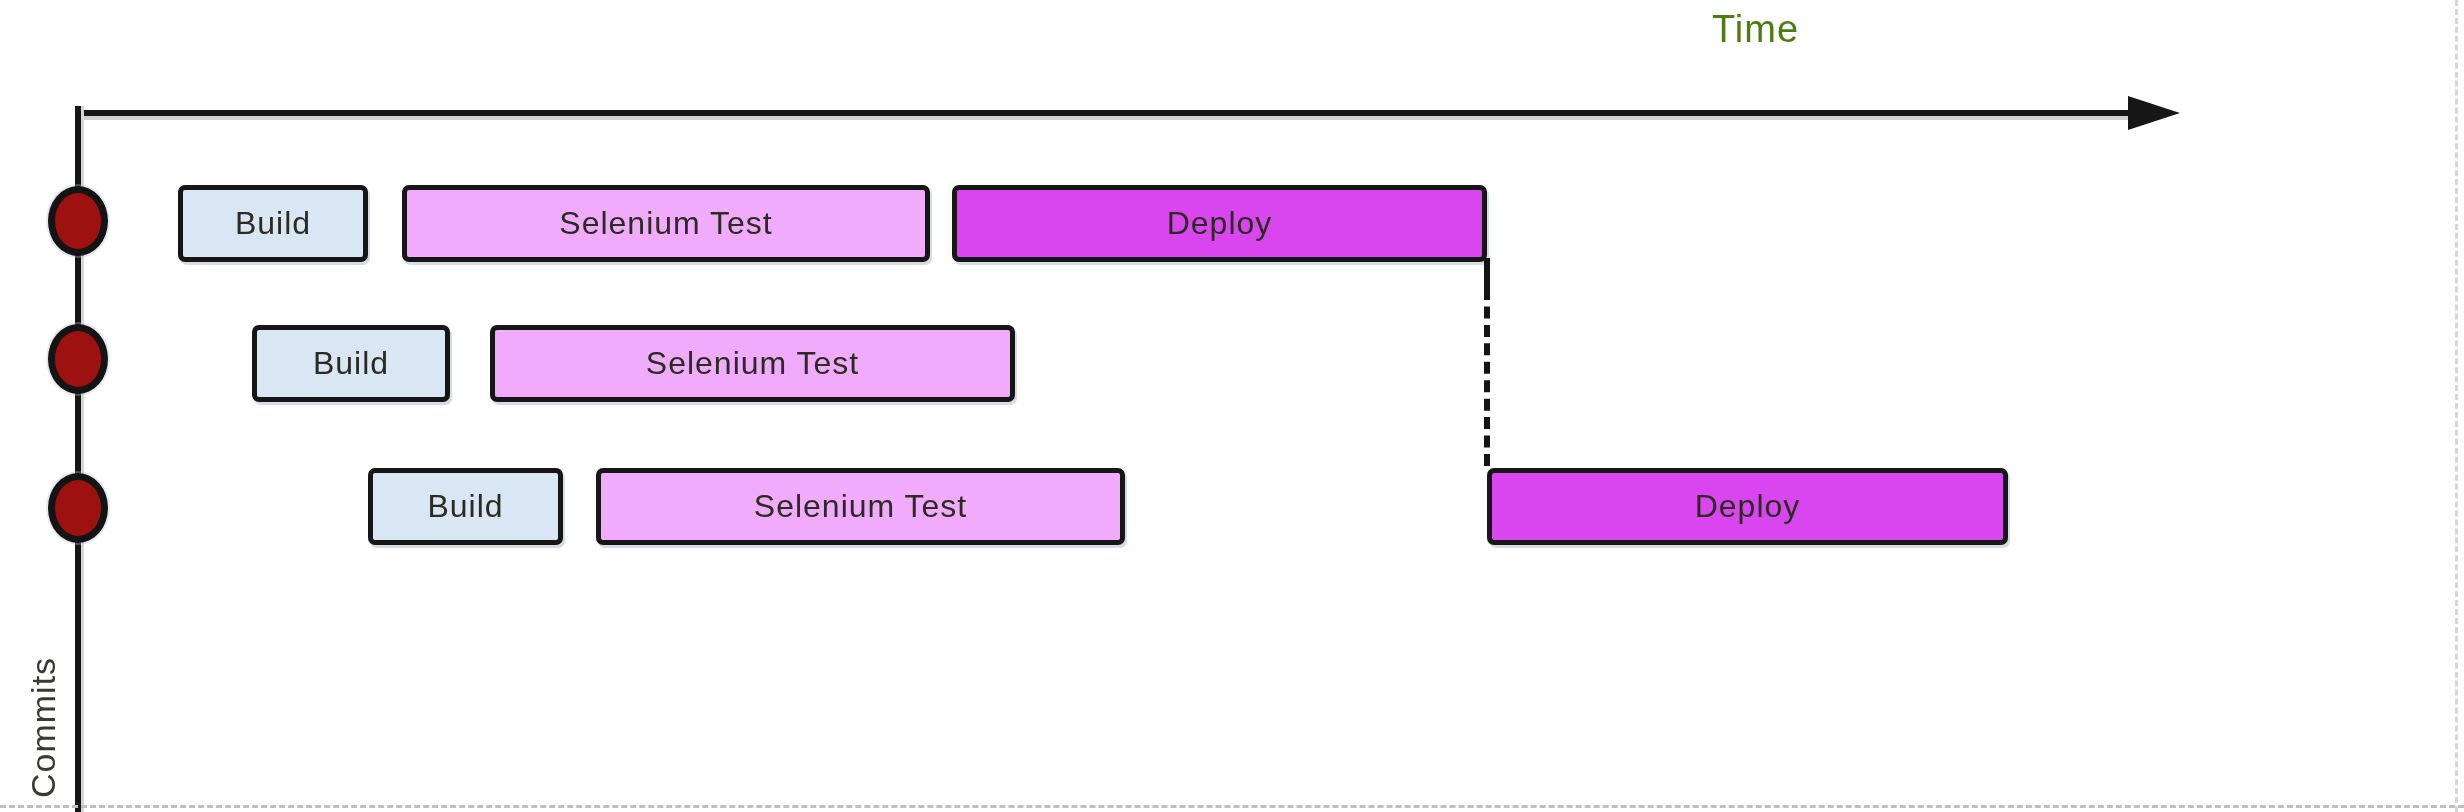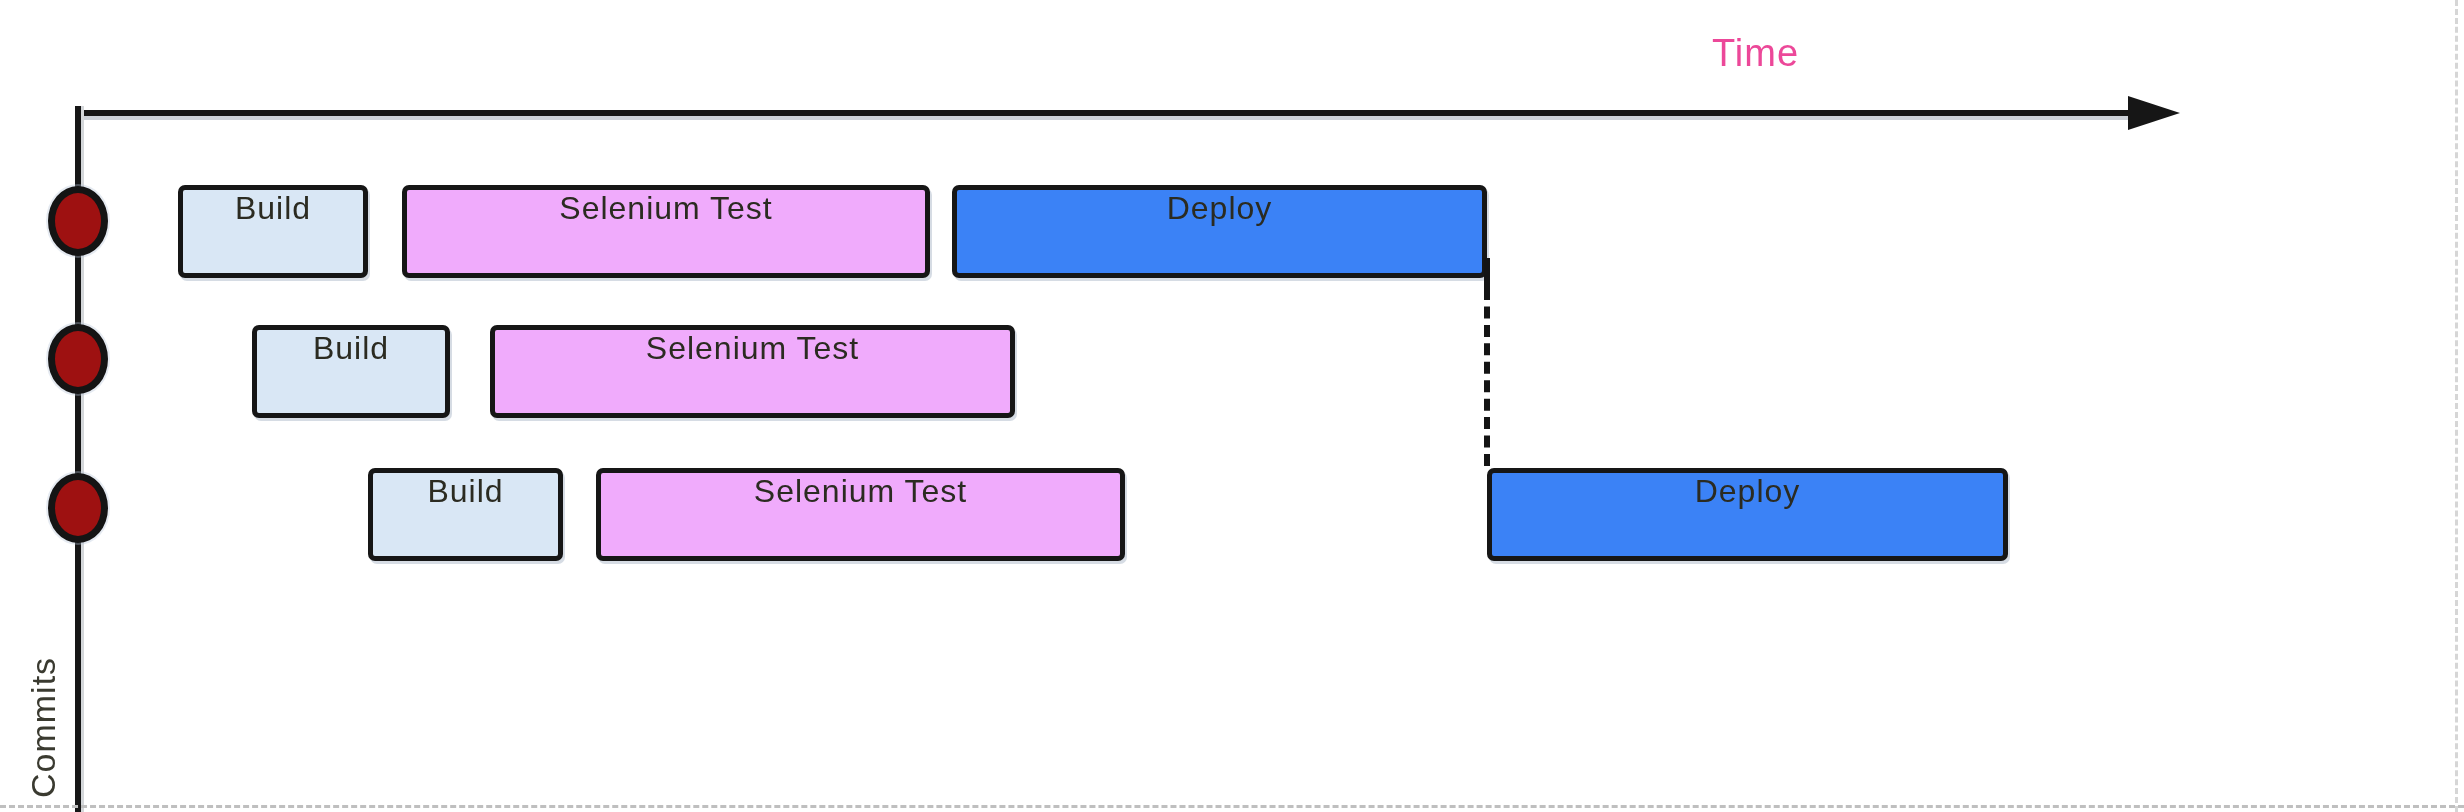--- a/index.html
+++ b/index.html
@@ -24,22 +24,22 @@
     border-left: 52px solid #161616;
     border-top: 17px solid transparent;
     border-bottom: 17px solid transparent;
   }
   .v-axis {
     position: absolute; left: 75px; top: 106px;
     width: 6px; height: 706px; background: #161616;
     box-shadow: 3px 0 0 #d4d7da;
   }
   .time-label {
-    position: absolute; left: 1712px; top: 32px;
-    font-size: 38px; color: #ec4899; letter-spacing: 1px;
+    position: absolute; left: 1712px; top: 8px;
+    font-size: 38px; color: #4d7c0f; letter-spacing: 1px;
   }
   .commits-label {
     position: absolute; left: 24px; top: 798px;
     transform: rotate(-90deg); transform-origin: 0 0;
     font-size: 34px; color: #3a3a30; letter-spacing: 1px;
     white-space: nowrap;
   }
 
   
   .commit-dot {
@@ -47,32 +47,32 @@
     width: 46px; height: 56px;
     background: #9e1111;
     border: 7px solid #141414;
     border-radius: 50%;
     transform: translate(-50%, -50%);
     box-shadow: 0 0 0 2px rgba(180,195,215,0.35);
   }
 
   
   .stage {
-    position: absolute; height: 93px;
+    position: absolute; height: 77px;
     box-sizing: border-box;
     border: 5px solid #161616;
     border-radius: 7px;
-    display: flex; justify-content: center;
+    display: flex; align-items: center; justify-content: center;
     font-size: 32px; color: #2b2b21;
     box-shadow: 2px 3px 0 rgba(165,178,196,0.45);
     letter-spacing: 1px;
   }
   .stage.build  { background: #d9e7f5; }
   .stage.test   { background: #f0abfc; }
-  .stage.deploy { background: #3b82f6; }
+  .stage.deploy { background: #d946ef; }
 
   
   .connector-stub {
     position: absolute; width: 6px; background: #141414;
   }
   .connector-dashed {
     position: absolute; width: 0;
     border-left: 6px dashed #141414;
   }
 

